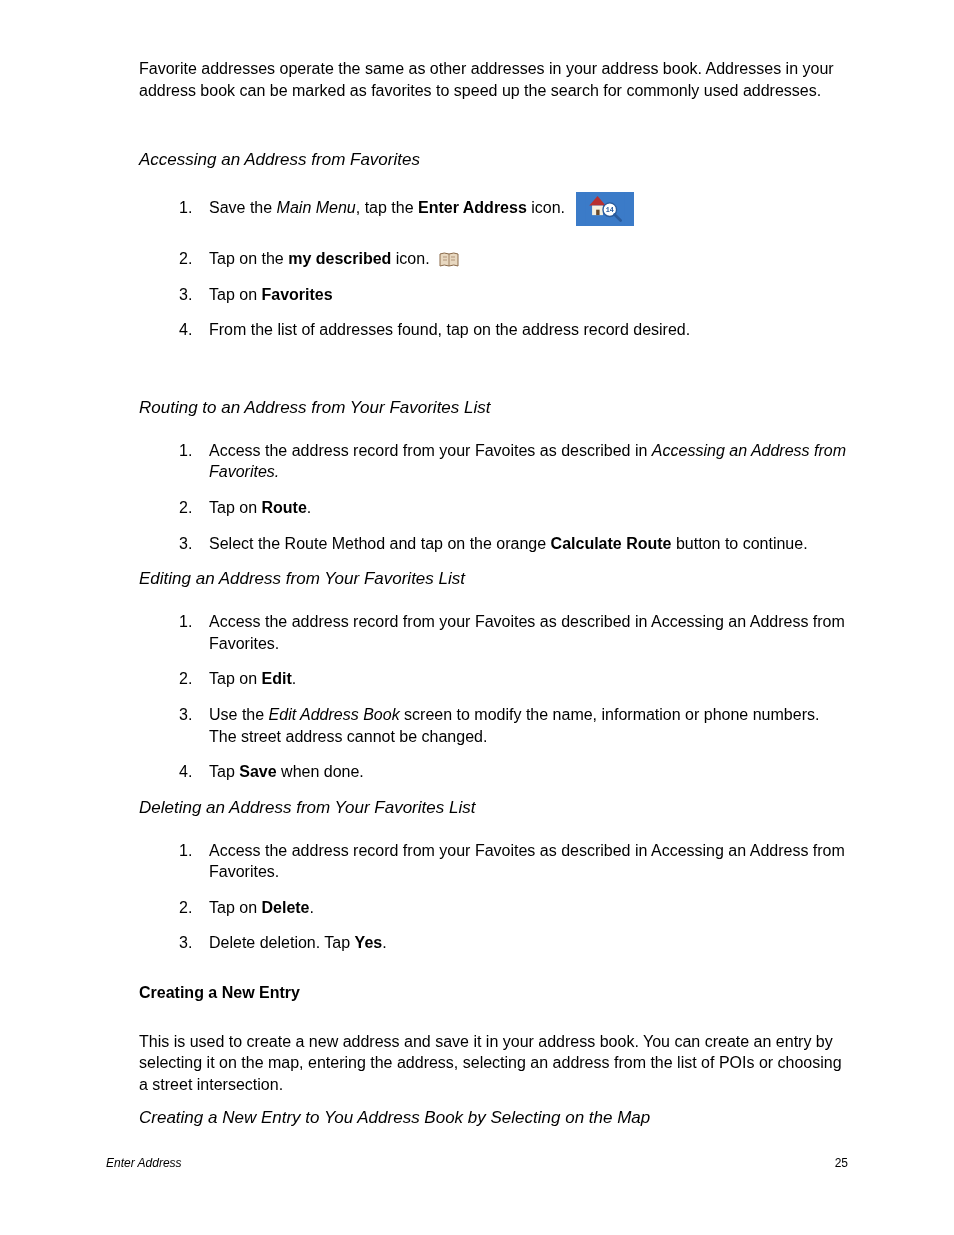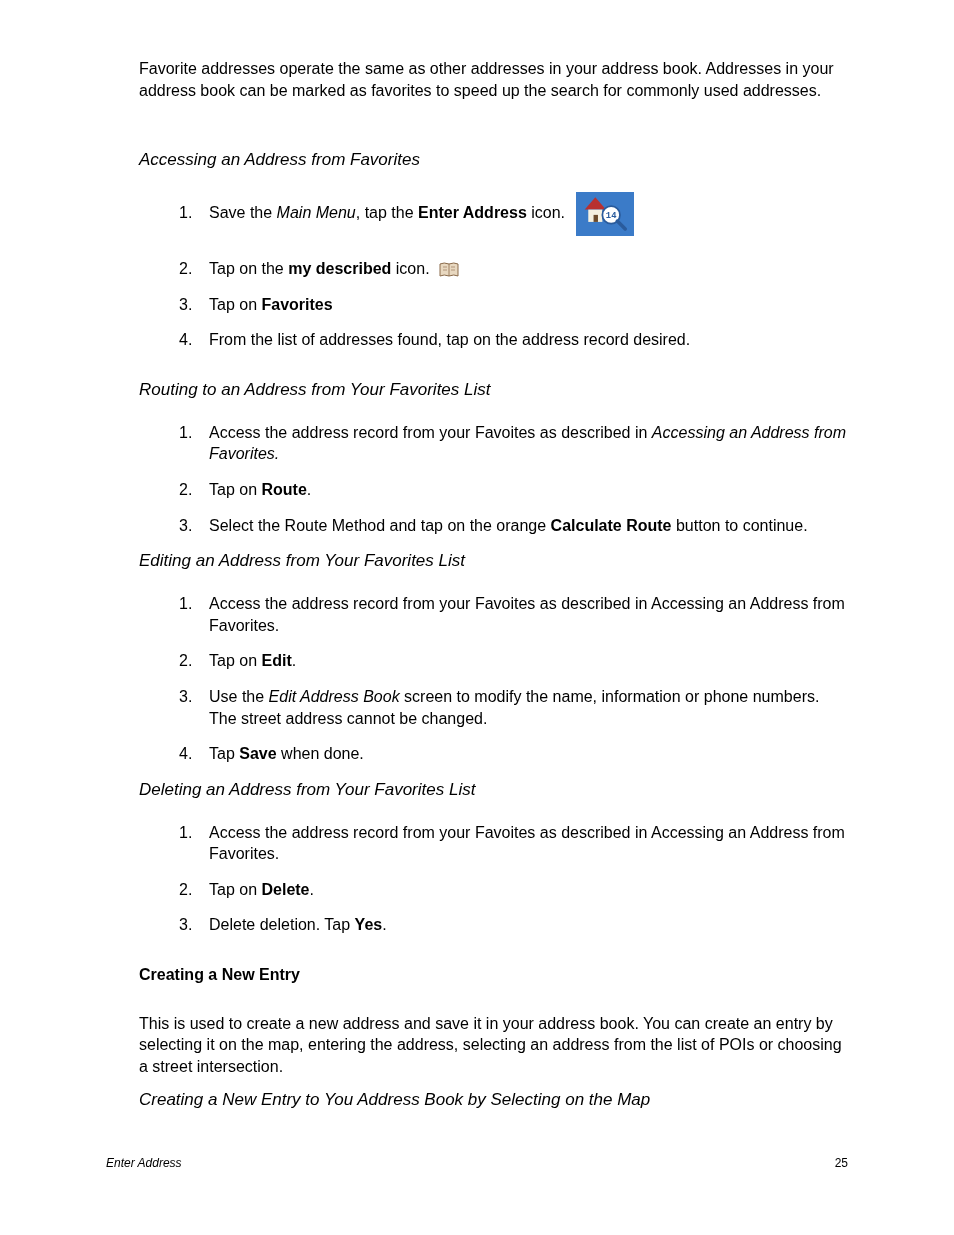--- a/index.html
+++ b/index.html
@@ -54,21 +54,21 @@
       right: 106px;
       display: flex;
       justify-content: space-between;
       font-size: 12px;
     }
     .footer-left { font-style: italic; }
     .icon-house {
       display: inline-block;
       vertical-align: middle;
       width: 58px;
-      height: 44px;
+      height: 34px;
       background: #3b7bc8;
       position: relative;
       margin-left: 6px;
       font-family: Liberation Mono, monospace;
     }
     .icon-house svg { width: 100%; height: 100%; }
     .icon-book {
       display: inline-block;
       vertical-align: middle;
       width: 22px;
@@ -124,21 +124,21 @@
     <span class="body">
       <span>Tap on </span><span class="bold">Favorites</span>
     </span>
   </li>
   <li>
     <span class="num">4.</span>
     <span class="body">From the list of addresses found, tap on the address record desired.</span>
   </li>
 </ol>
 
-<h2 class="italic-heading" style="margin-top:28px;">Routing to an Address from Your Favorites List</h2>
+<h2 class="italic-heading" style="margin-top:56px;">Routing to an Address from Your Favorites List</h2>
 
 <ol>
   <li>
     <span class="num">1.</span>
     <span class="body">
       <span>Access the address record from your Favoites as described in </span><span class="italic">Accessing an Address from Favorites.</span>
     </span>
   </li>
   <li>
     <span class="num">2.</span>

